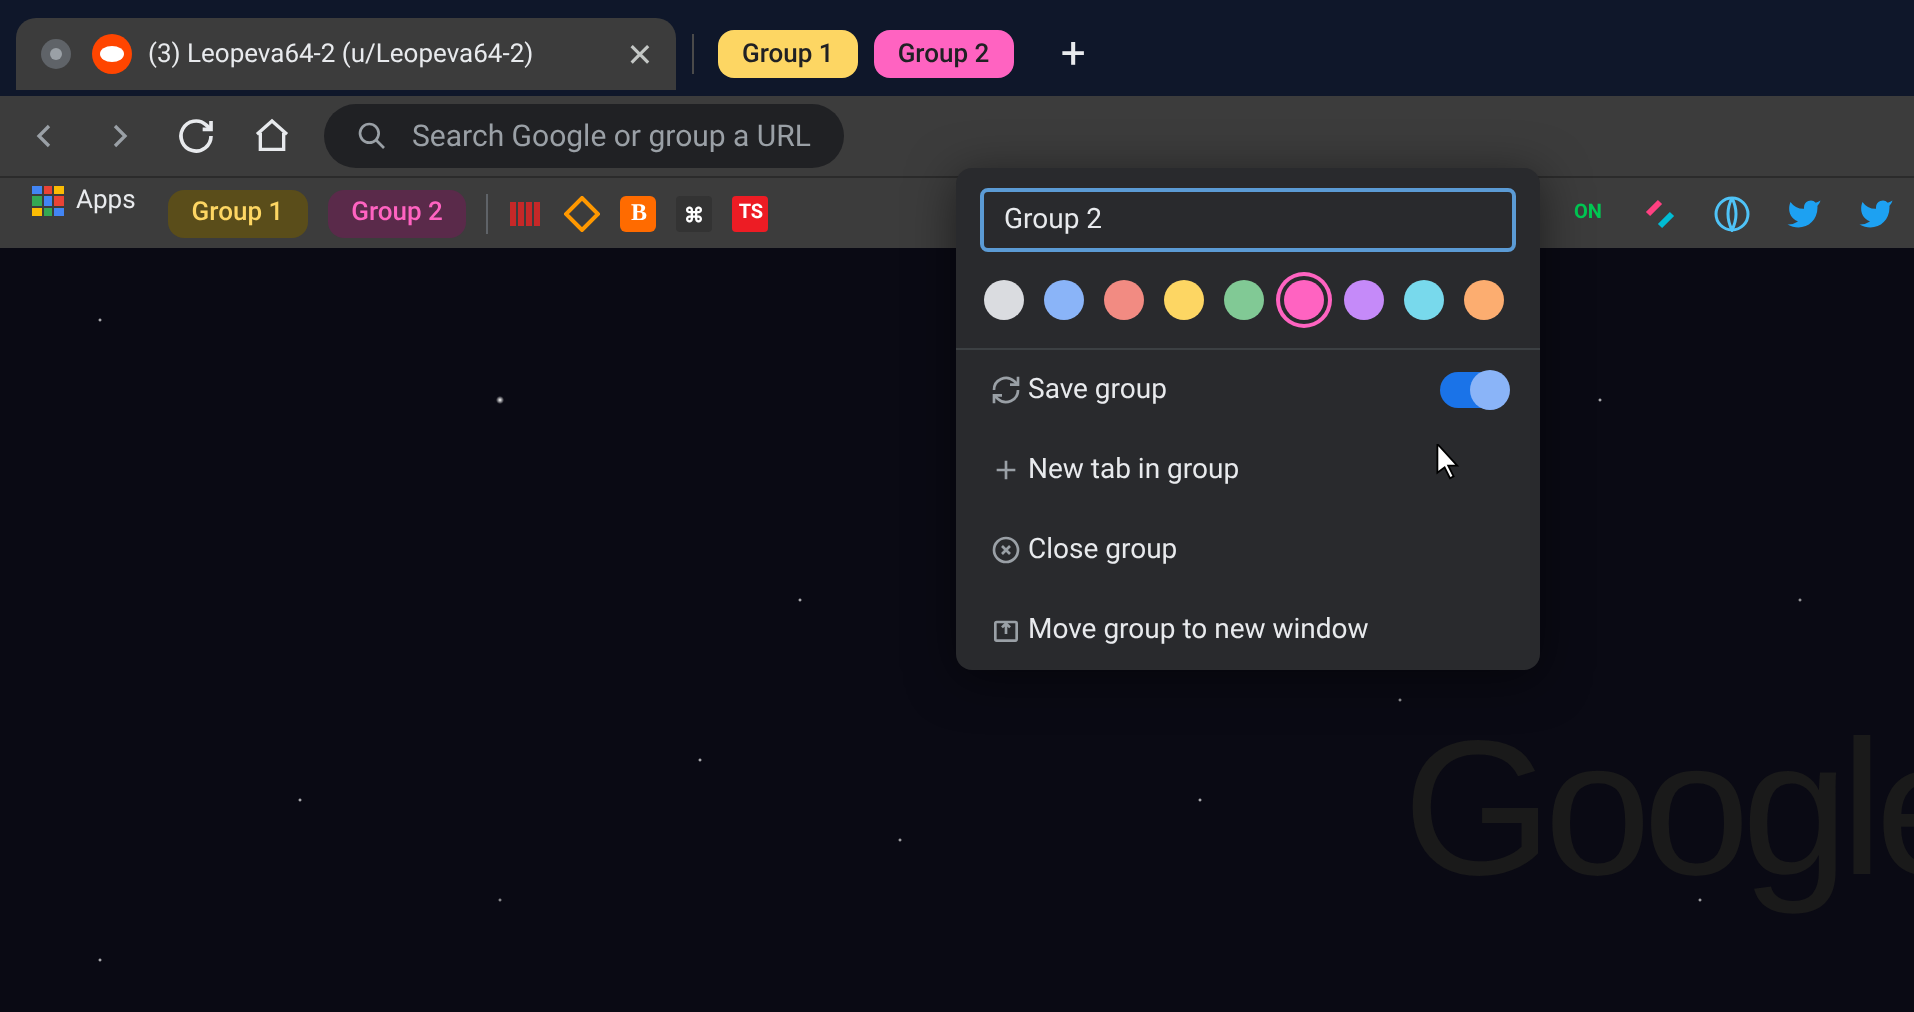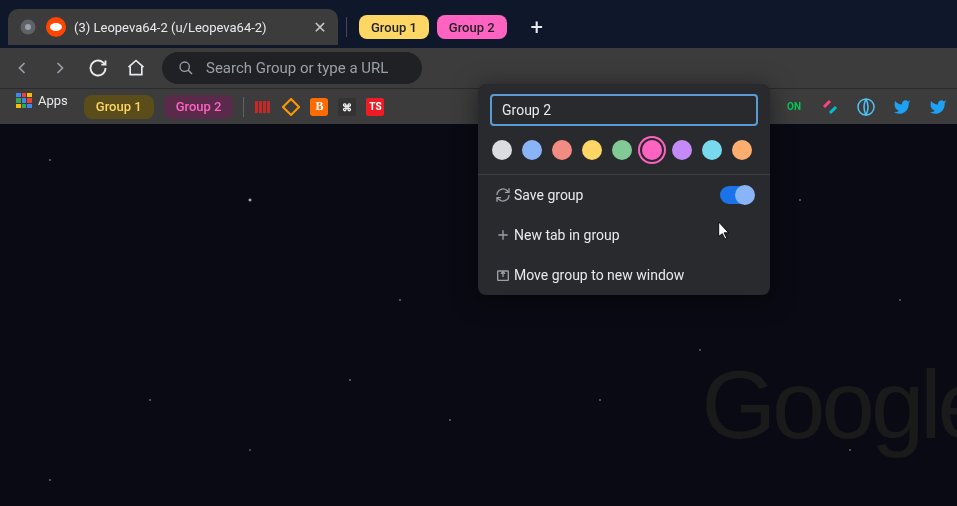--- a/index.html
+++ b/index.html
@@ -104,21 +104,21 @@
       <svg width="20" height="20" viewBox="0 0 24 24" fill="none" stroke="currentColor" stroke-width="2">
         <path d="M3 11l9-8 9 8"></path>
         <path d="M5 10v10h14V10"></path>
       </svg>
     </div>
   <div class="omnibox">
     <svg width="16" height="16" viewBox="0 0 24 24" fill="none" stroke="currentColor" stroke-width="2">
         <circle cx="10" cy="10" r="7"></circle>
         <path d="M21 21l-6-6"></path>
       </svg>
-    <span class="omnibox-text">Search Group or type a URL</span>
+    <span class="omnibox-text">Search Google or group a URL</span>
   </div>
 </div>
 
 <div class="bookmarks">
   <div class="apps-btn">
     <div class="apps-grid">
         <span></span>
         <span></span>
         <span></span>
         <span></span>
@@ -213,20 +213,29 @@
     <span class="popup-icon">
         <svg width="16" height="16" viewBox="0 0 24 24" fill="none" stroke="currentColor" stroke-width="2">
           <path d="M12 5v14M5 12h14"></path>
         </svg>
       </span>
     <span>New tab in group</span>
   </div>
   <div class="popup-item">
     <span class="popup-icon">
         <svg width="16" height="16" viewBox="0 0 24 24" fill="none" stroke="currentColor" stroke-width="2">
+          <circle cx="12" cy="12" r="9"></circle>
+          <path d="M9 9l6 6M15 9l-6 6"></path>
+        </svg>
+      </span>
+    <span>Close group</span>
+  </div>
+  <div class="popup-item">
+    <span class="popup-icon">
+        <svg width="16" height="16" viewBox="0 0 24 24" fill="none" stroke="currentColor" stroke-width="2">
           <rect x="4" y="6" width="16" height="14" rx="1"></rect>
           <path d="M12 15V7M9 10l3-3 3 3"></path>
         </svg>
       </span>
     <span>Move group to new window</span>
   </div>
 </div>
 
 <svg class="cursor" viewBox="0 0 14 20">
     <path d="M0 0 L0 16 L4 13 L7 19 L9 18 L6 12 L11 12 Z" fill="#fff" stroke="#000" stroke-width="1"></path>

